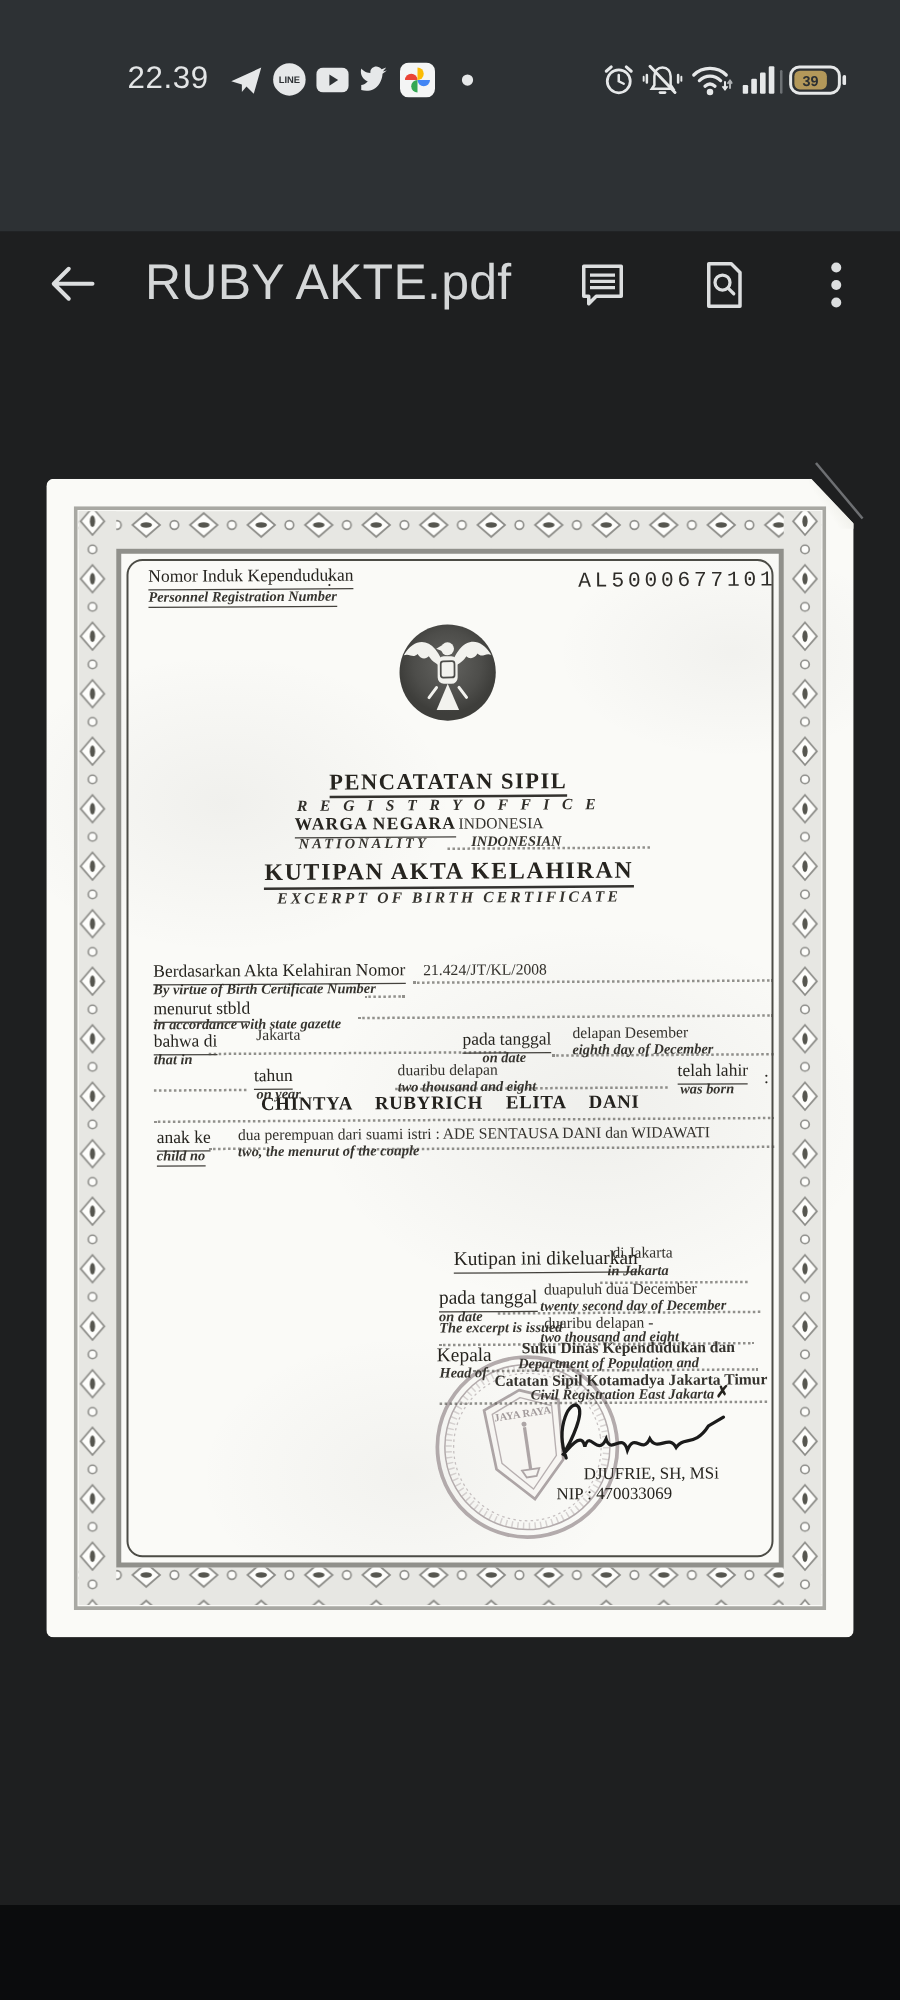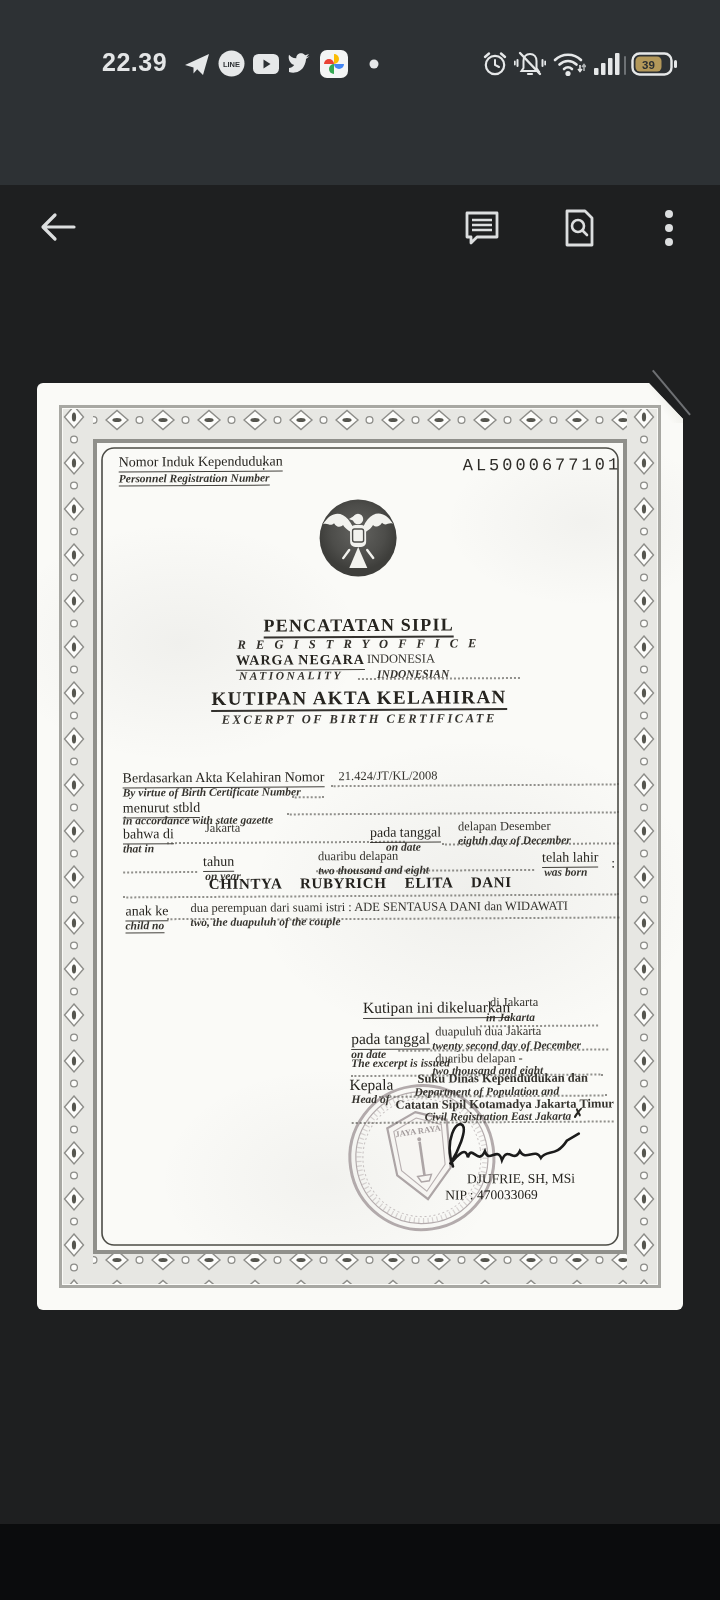--- a/index.html
+++ b/index.html
@@ -1,21 +1,21 @@
 <!DOCTYPE html>
 <html><head>
 <meta charset="utf-8">
 <style>
   html,body{margin:0;padding:0;background:#000;}
   .screen{position:relative;width:720px;height:1600px;overflow:hidden;
     background:#1e1f20;font-family:"Liberation Sans",sans-serif;}
   .statusbar{position:absolute;left:0;top:0;width:720px;height:80px;background:#2d3134;}
   .toolbar{position:absolute;left:0;top:80px;width:720px;height:105px;background:#2d3134;}
   .abs{position:absolute;}
-  .time{font-size:25px;color:#e3e5e6;letter-spacing:.5px;font-weight:bold;}
+  .time{font-size:25px;color:#e3e5e6;letter-spacing:.5px;}
   .apptitle{font-size:40px;color:#d5d7d8;letter-spacing:.2px;white-space:nowrap;}
   .navbar{position:absolute;left:0;top:1524px;width:720px;height:76px;background:#0b0c0d;}
   
   .paper{position:absolute;left:37px;top:383px;width:646px;height:927px;background:#fafaf7;
     border-radius:6px;
     clip-path:polygon(0 0,612px 0,646px 36px,646px 100%,0 100%);}
   .paper::before{content:"";position:absolute;inset:0;pointer-events:none;
     background:
       radial-gradient(260px 170px at 22% 28%,rgba(110,110,104,.07),transparent 70%),
       radial-gradient(320px 220px at 68% 55%,rgba(110,110,104,.08),transparent 70%),
@@ -118,20 +118,21 @@
       <rect x="4.5" y="4.5" width="26" height="15" rx="4.5" fill="#b3985a"></rect>
       <text x="17.5" y="16.5" text-anchor="middle" font-family="Liberation Sans,sans-serif" font-size="11.5" font-weight="bold" fill="#2b2f32">39</text>
       <rect x="43" y="8" width="3" height="8" rx="1.5" fill="#e6e8e9"></rect>
     </svg>
   </div>
 
   <div class="toolbar">
     <svg class="abs" style="left:38px;top:128px;" width="40" height="38" viewBox="0 0 40 38">
       <path d="M36,19 L6,19 M17,7 L5,19 L17,31" fill="none" stroke="#dcdedf" stroke-width="3.2" stroke-linecap="round" stroke-linejoin="round"></path>
     </svg>
+    <span class="abs apptitle" style="left:116px;top:124px;">RUBY AKTE.pdf</span>
 
     <svg class="abs" style="left:460px;top:126px;" width="44" height="44" viewBox="0 0 44 44">
       <path d="M7,7 L37,7 L37,31 L17,31 L11,37 L11,31 L7,31 Z" fill="none" stroke="#dcdedf" stroke-width="2.8" stroke-linejoin="round"></path>
       <path d="M12,14 L32,14 M12,19 L32,19 M12,24 L32,24" stroke="#dcdedf" stroke-width="2.6"></path>
     </svg>
 
     <svg class="abs" style="left:558px;top:126px;" width="42" height="44" viewBox="0 0 42 44">
       <path d="M9,5 L27,5 L34,12 L34,39 L9,39 Z" fill="none" stroke="#dcdedf" stroke-width="2.8" stroke-linejoin="round"></path>
       <circle cx="20" cy="20" r="6" fill="none" stroke="#dcdedf" stroke-width="2.6"></circle>
       <path d="M24.5,24.5 L29,29" stroke="#dcdedf" stroke-width="2.6" stroke-linecap="round"></path>
@@ -242,30 +243,30 @@
       <span class="doc lb" style="left:574px;top:474px;">:</span>
 
       <div class="doc ctr name" style="top:492px;">CHINTYA RUBYRICH ELITA DANI</div>
       <i class="dl" style="left:86px;top:510px;width:496px;"></i>
 
       <span class="doc lb u" style="left:88px;top:519px;">anak ke</span>
       <span class="doc en u" style="left:88px;top:535px;">child no</span>
       <i class="dl" style="left:130px;top:532px;width:48px;"></i>
       <span class="doc vl" style="left:153px;top:517px;">dua perempuan dari suami istri : ADE SENTAUSA DANI dan WIDAWATI</span>
       <i class="dl" style="left:240px;top:533px;width:342px;"></i>
-      <span class="doc en" style="left:153px;top:532px;">two, the duapuluh of the couple</span>
+      <span class="doc en" style="left:153px;top:532px;">two, the menurut of the couple</span>
 
       <span class="doc lbs u" style="left:313px;top:616px;margin-left:12px;">Kutipan ini dikeluarkan</span>
       <span class="doc vl" style="left:452px;top:613px;">di Jakarta</span>
       <span class="doc en" style="left:313px;top:634px;margin-top:40px;">The excerpt is issued</span>
       <i class="dl" style="left:442px;top:641px;width:118px;"></i>
       <span class="doc en" style="left:448px;top:629px;">in Jakarta</span>
 
       <span class="doc lbs u" style="left:313px;top:647px;">pada tanggal</span>
-      <span class="doc vl" style="left:397px;top:642px;">duapuluh dua Jakarta</span>
+      <span class="doc vl" style="left:397px;top:642px;">duapuluh dua December</span>
       <span class="doc en" style="left:313px;top:665px;">on date</span>
       <i class="dl" style="left:360px;top:665px;width:210px;"></i>
       <span class="doc en" style="left:394px;top:657px;">twenty second day of December</span>
       <span class="doc vl" style="left:397px;top:669px;">duaribu delapan -</span>
       <i class="dl" style="left:313px;top:690px;width:252px;"></i>
       <span class="doc en" style="left:394px;top:682px;">two thousand and eight</span>
 
       <svg class="abs" style="left:305px;top:697px;opacity:.8;" width="156" height="156" viewBox="-78 -78 156 156">
         <g transform="rotate(-8)">
           <circle r="72" fill="none" stroke="#a2989a" stroke-width="3"></circle>

